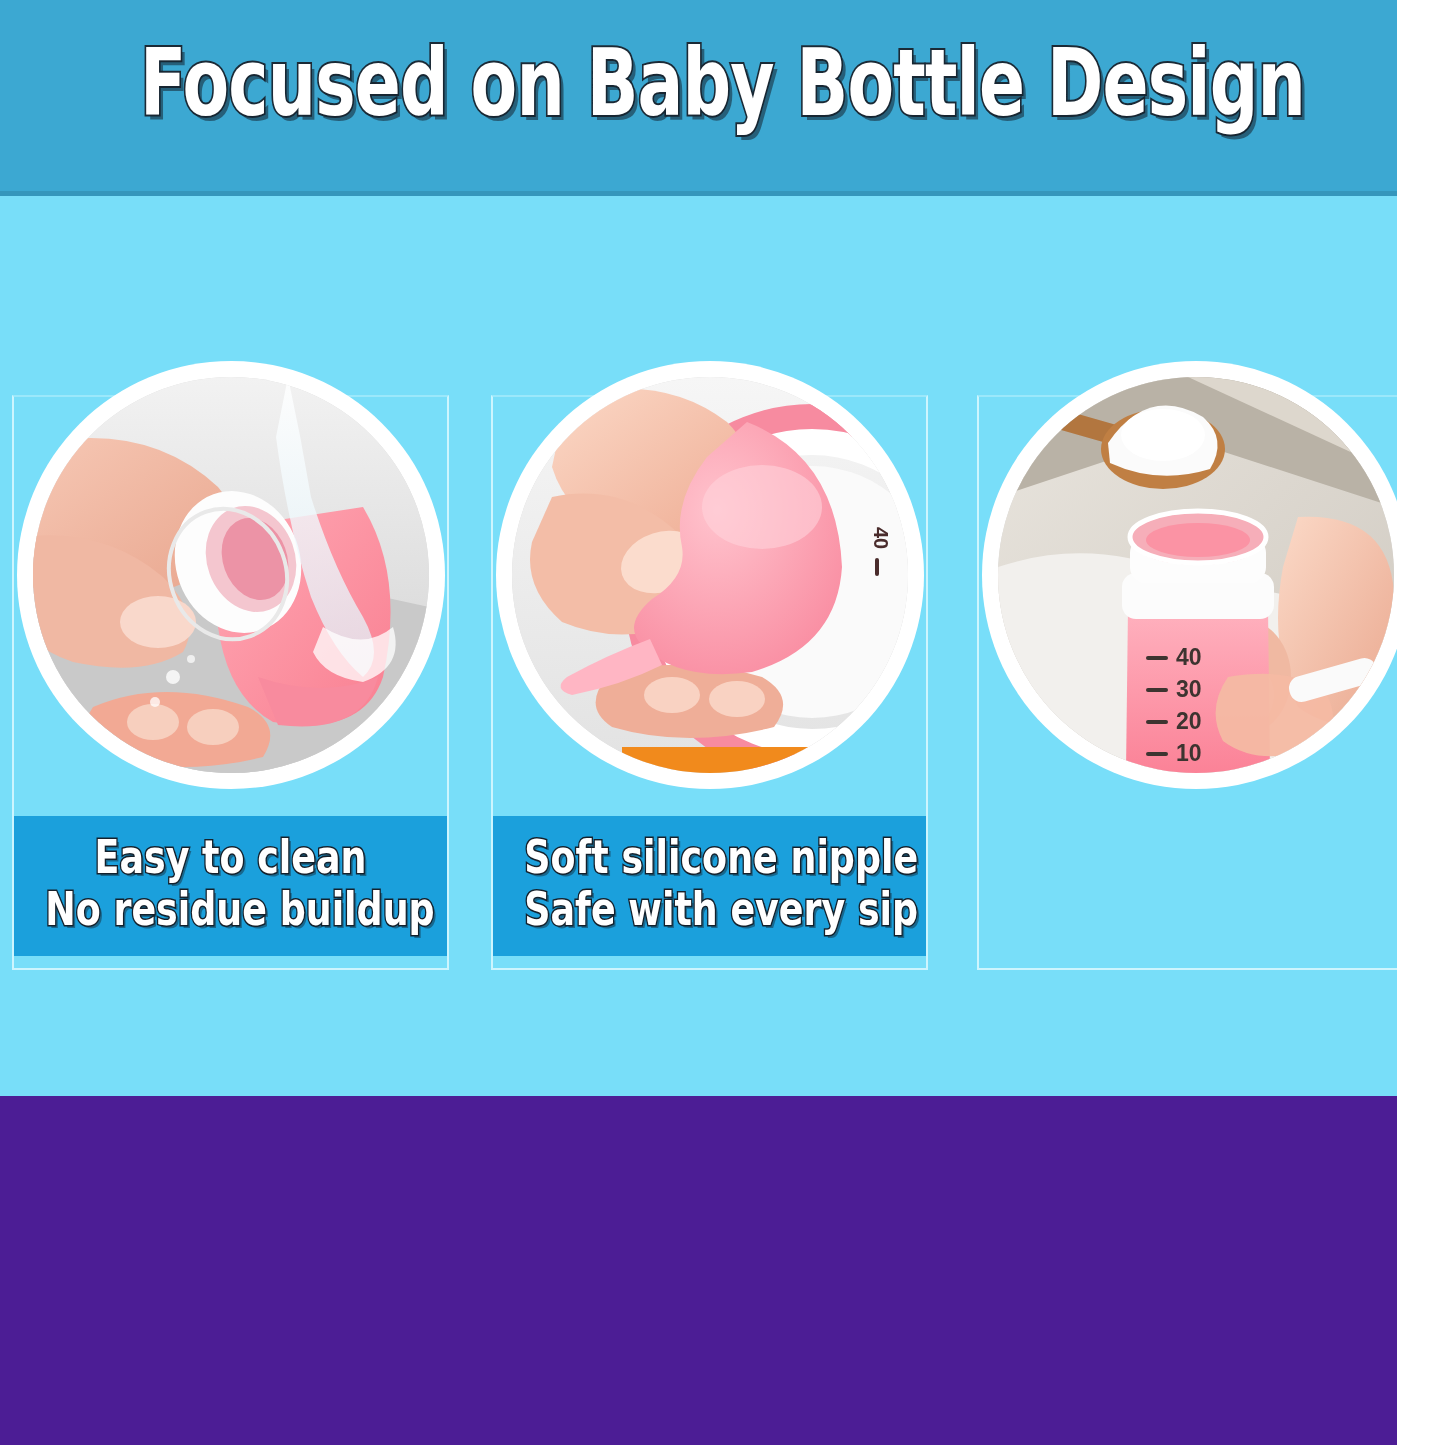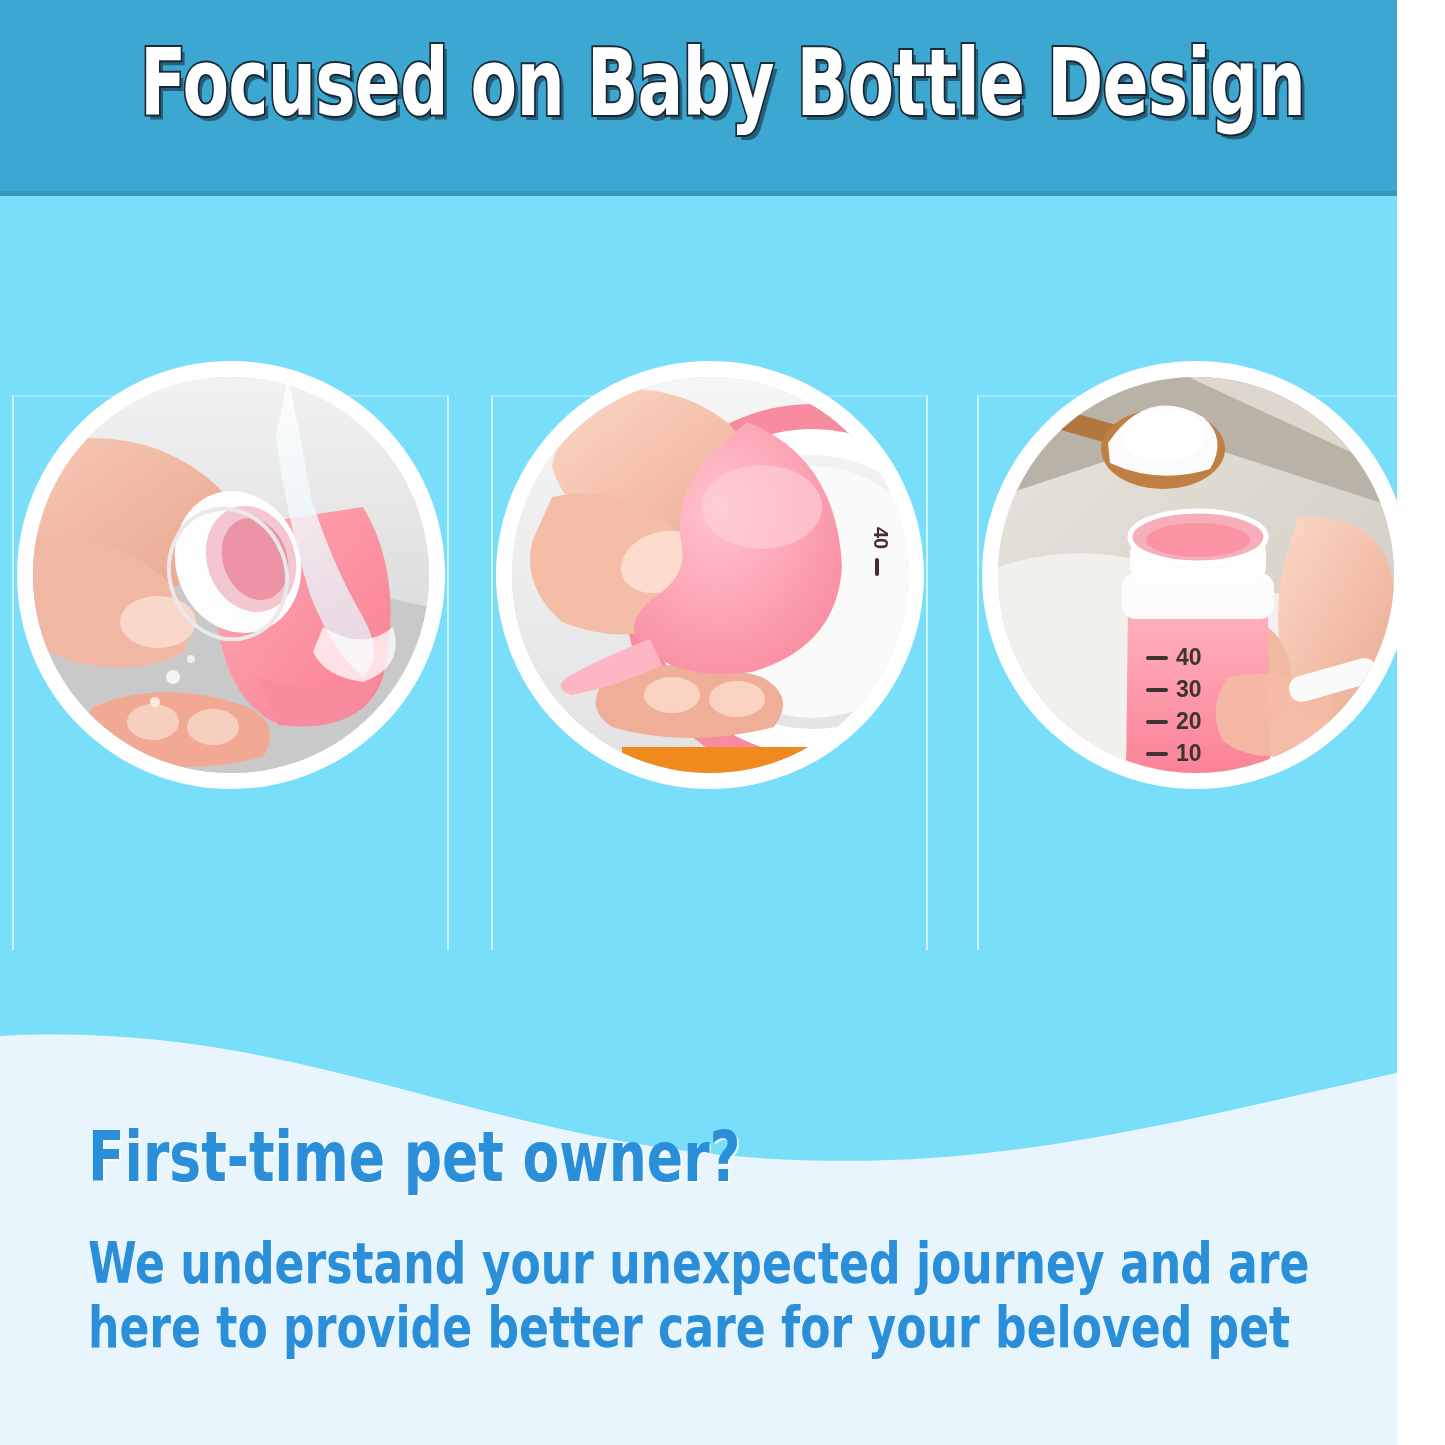--- a/index.html
+++ b/index.html
@@ -233,20 +233,24 @@
               <ellipse cx="195" cy="197" rx="58" ry="66" fill="none" stroke="#e9e9e9" stroke-width="4" transform="rotate(-20 195 197)"></ellipse>
 
               <path d="M255 0 Q268 60 278 120 Q300 190 330 240 Q352 280 330 300 Q300 275 278 220 Q255 150 243 60 Z" fill="url(#water1)" opacity="0.9"></path>
               <path d="M290 250 Q330 275 360 250 Q372 290 330 305 Q292 300 280 275 Z" fill="#ffffff" opacity="0.75"></path>
               <circle cx="140" cy="300" r="7" fill="#ffffff" opacity="0.8"></circle>
               <circle cx="122" cy="325" r="5" fill="#ffffff" opacity="0.75"></circle>
               <circle cx="158" cy="282" r="4" fill="#ffffff" opacity="0.7"></circle>
             </svg>
           </div>
         </div>
+        <div class="caption">
+          <span class="line">Easy to clean</span>
+          <span class="line">No residue buildup</span>
+        </div>
       </div>
 
       <div class="card c2">
         <div class="photo-ring">
           <div class="photo-inner">
             <svg class="photo-art" viewBox="0 0 396 396">
               <defs>
                 <linearGradient id="bg2" x1="0" y1="0" x2="0" y2="1">
                   <stop offset="0" stop-color="#f6f6f6"></stop>
                     <stop offset="1" stop-color="#e2e2e2"></stop>
@@ -280,20 +284,24 @@
               <ellipse cx="225" cy="322" rx="28" ry="18" fill="#f9d2c2"></ellipse>
 
               <path d="M235 45 Q325 80 330 190 Q325 270 240 295 Q165 305 130 268
                        Q110 248 140 222 Q175 200 170 170 Q160 125 195 80 Z" fill="url(#pink2)"></path>
               <path d="M138 262 Q95 278 55 300 Q40 312 60 318 Q110 308 150 288 Z" fill="#ffb6c4"></path>
               <ellipse cx="250" cy="130" rx="60" ry="42" fill="#ffd2da" opacity="0.6"></ellipse>
 
               <rect x="110" y="370" width="200" height="30" fill="#f18a1c"></rect>
             </svg>
           </div>
+        </div>
+        <div class="caption">
+          <span class="line">Soft silicone nipple</span>
+          <span class="line">Safe with every sip</span>
         </div>
       </div>
 
       <div class="card c3">
         <div class="photo-ring">
           <div class="photo-inner">
             <svg class="photo-art" viewBox="0 0 396 396">
               <defs>
                 <linearGradient id="bg3" x1="0" y1="0" x2="1" y2="1">
                   <stop offset="0" stop-color="#e9e5de"></stop>
@@ -345,27 +353,14 @@
               <path d="M230 300 Q300 288 330 320 Q345 352 315 372 Q260 390 225 364 Q208 332 230 300 Z" fill="#f4b9a3" opacity="0.95"></path>
               <rect x="290" y="290" width="90" height="26" rx="12" fill="#fafafa" transform="rotate(-16 335 303)"></rect>
             </svg>
           </div>
         </div>
       </div>
 
     </div>
   </div>
 
-  <div class="bottom-panel">
-    <svg width="1445" height="495" viewBox="0 0 1445 495">
-      <rect x="0" y="0" width="1445" height="495" fill="#78DEF9"></rect>
-      <path d="M0 86 C 300 70, 470 190, 760 208 C 1000 224, 1180 170, 1445 112 L1445 495 L0 495 Z" fill="#E9F5FC"></path>
-    </svg>
-    <div class="bottom-text-layer">
-      <div class="headline">First-time pet owner?</div>
-      <div class="body-copy">
-        <span class="bline">We understand your unexpected journey and are</span>
-        <span class="bline">here to provide better care for your beloved pet</span>
-      </div>
-    </div>
-  </div>
 
 </div>
 
 </body></html>

